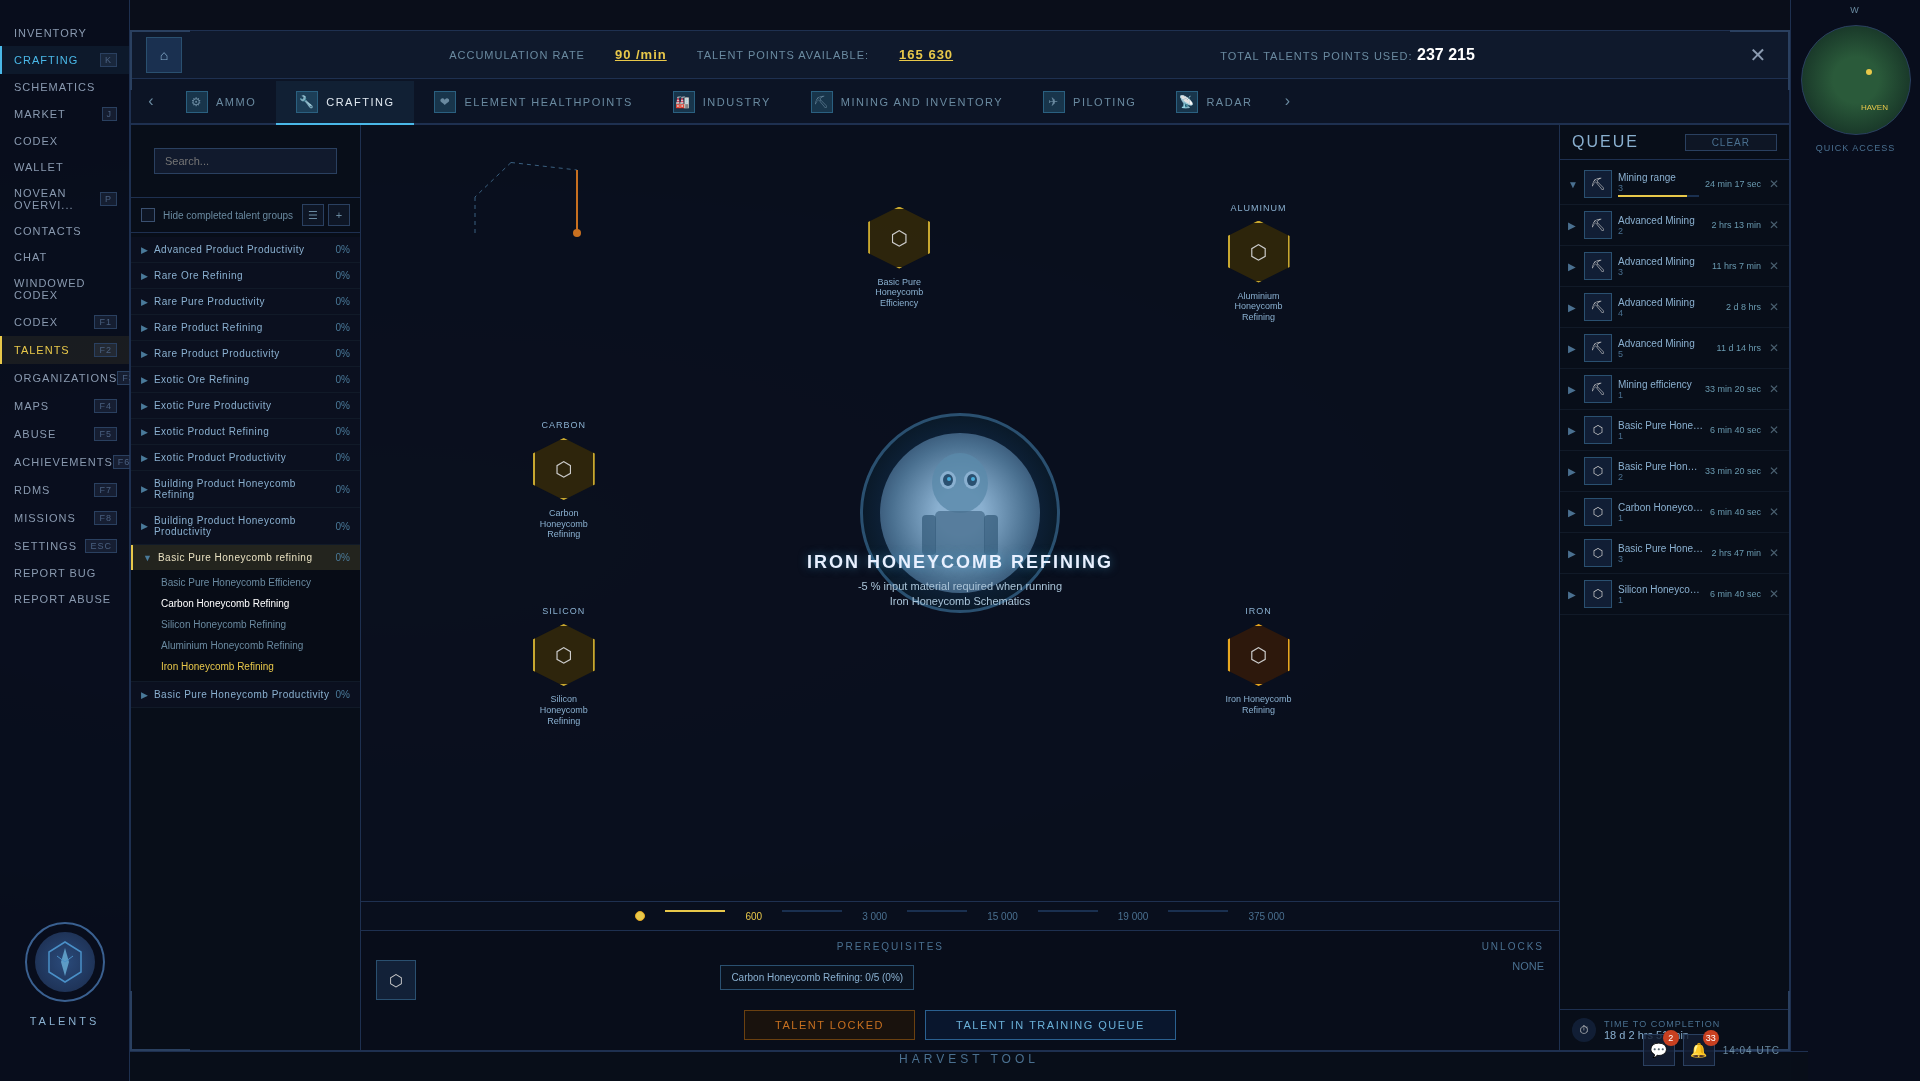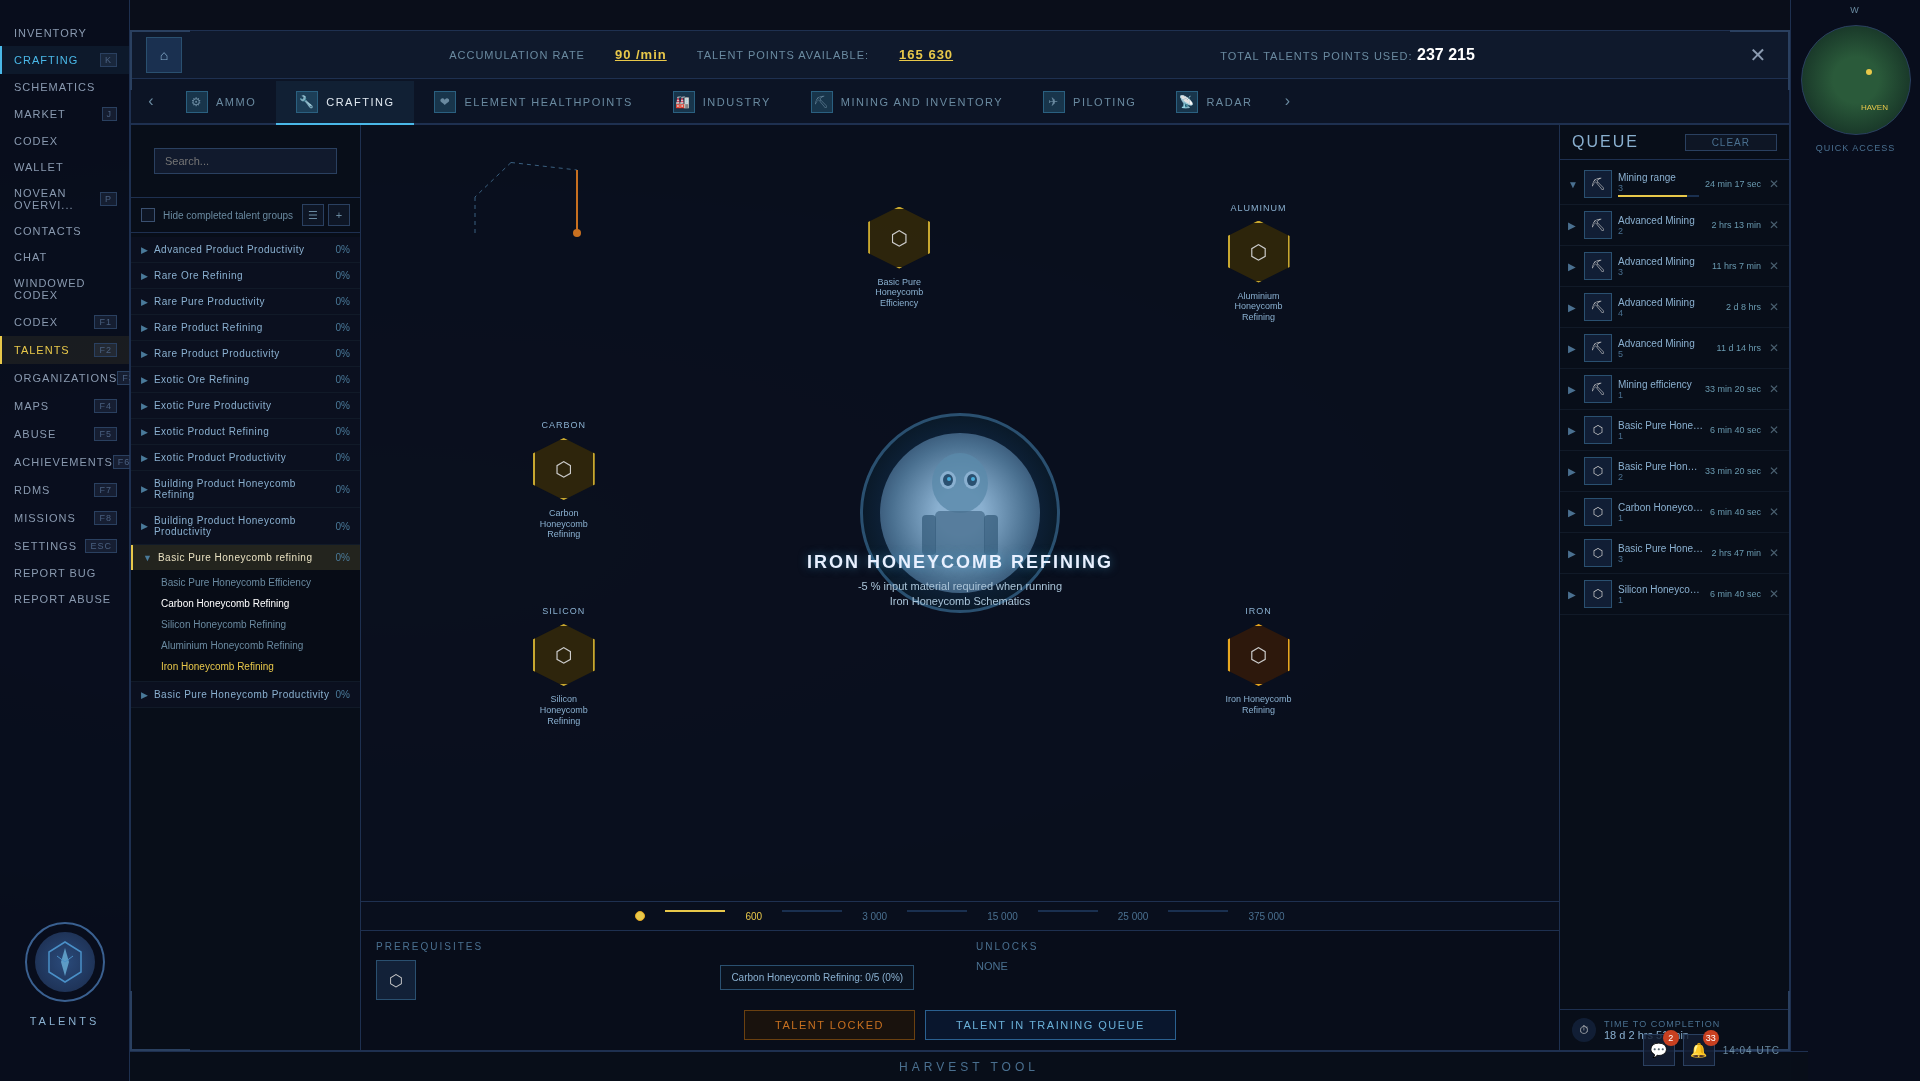--- a/index.html
+++ b/index.html
@@ -504,20 +504,21 @@
     .bottom-info {
       border-top: 1px solid #1e3050;
       padding: 10px 15px;
       background: rgba(8,14,26,0.95);
     }
 
     .prereq-unlocks {
       display: flex;
       gap: 32px;
       margin-bottom: 10px;
+      text-align: right;
     }
 
     .prereq-section {
       flex: 1;
     }
 
     .section-title {
       font-size: 10px;
       letter-spacing: 2px;
       color: #4a7090;
@@ -727,21 +728,21 @@
     
     .bottom-bar {
       position: absolute;
       bottom: 0;
       left: 130px;
       right: 112px;
       height: 30px;
       background: rgba(8,14,26,0.98);
       border-top: 1px solid #1e3050;
       display: flex;
-      align-items: center;
+      align-items: flex-start;
       justify-content: center;
     }
 
     .harvest-tool-label {
       font-size: 12px;
       letter-spacing: 4px;
       color: #4a7090;
     }
 
     
@@ -1199,21 +1200,21 @@
 
       <div class="progress-row">
         <div class="prog-dot active"></div>
         <div class="prog-line done"></div>
         <span style="font-size:10px;color:#e8c84a;">600</span>
         <div class="prog-line"></div>
         <span style="font-size:10px;color:#4a7090;">3 000</span>
         <div class="prog-line"></div>
         <span style="font-size:10px;color:#4a7090;">15 000</span>
         <div class="prog-line"></div>
-        <span style="font-size:10px;color:#4a7090;">25 000</span>
+        <span style="font-size:10px;color:#4a7090;">19 000</span>
         <div class="prog-line"></div>
         <span style="font-size:10px;color:#4a7090;">375 000</span>
       </div>
 
       <div class="bottom-info">
         <div class="prereq-unlocks">
           <div class="prereq-section">
             <div class="section-title">PREREQUISITES</div>
             <div class="prereq-item">
               <div class="prereq-icon-box">⬡</div>

